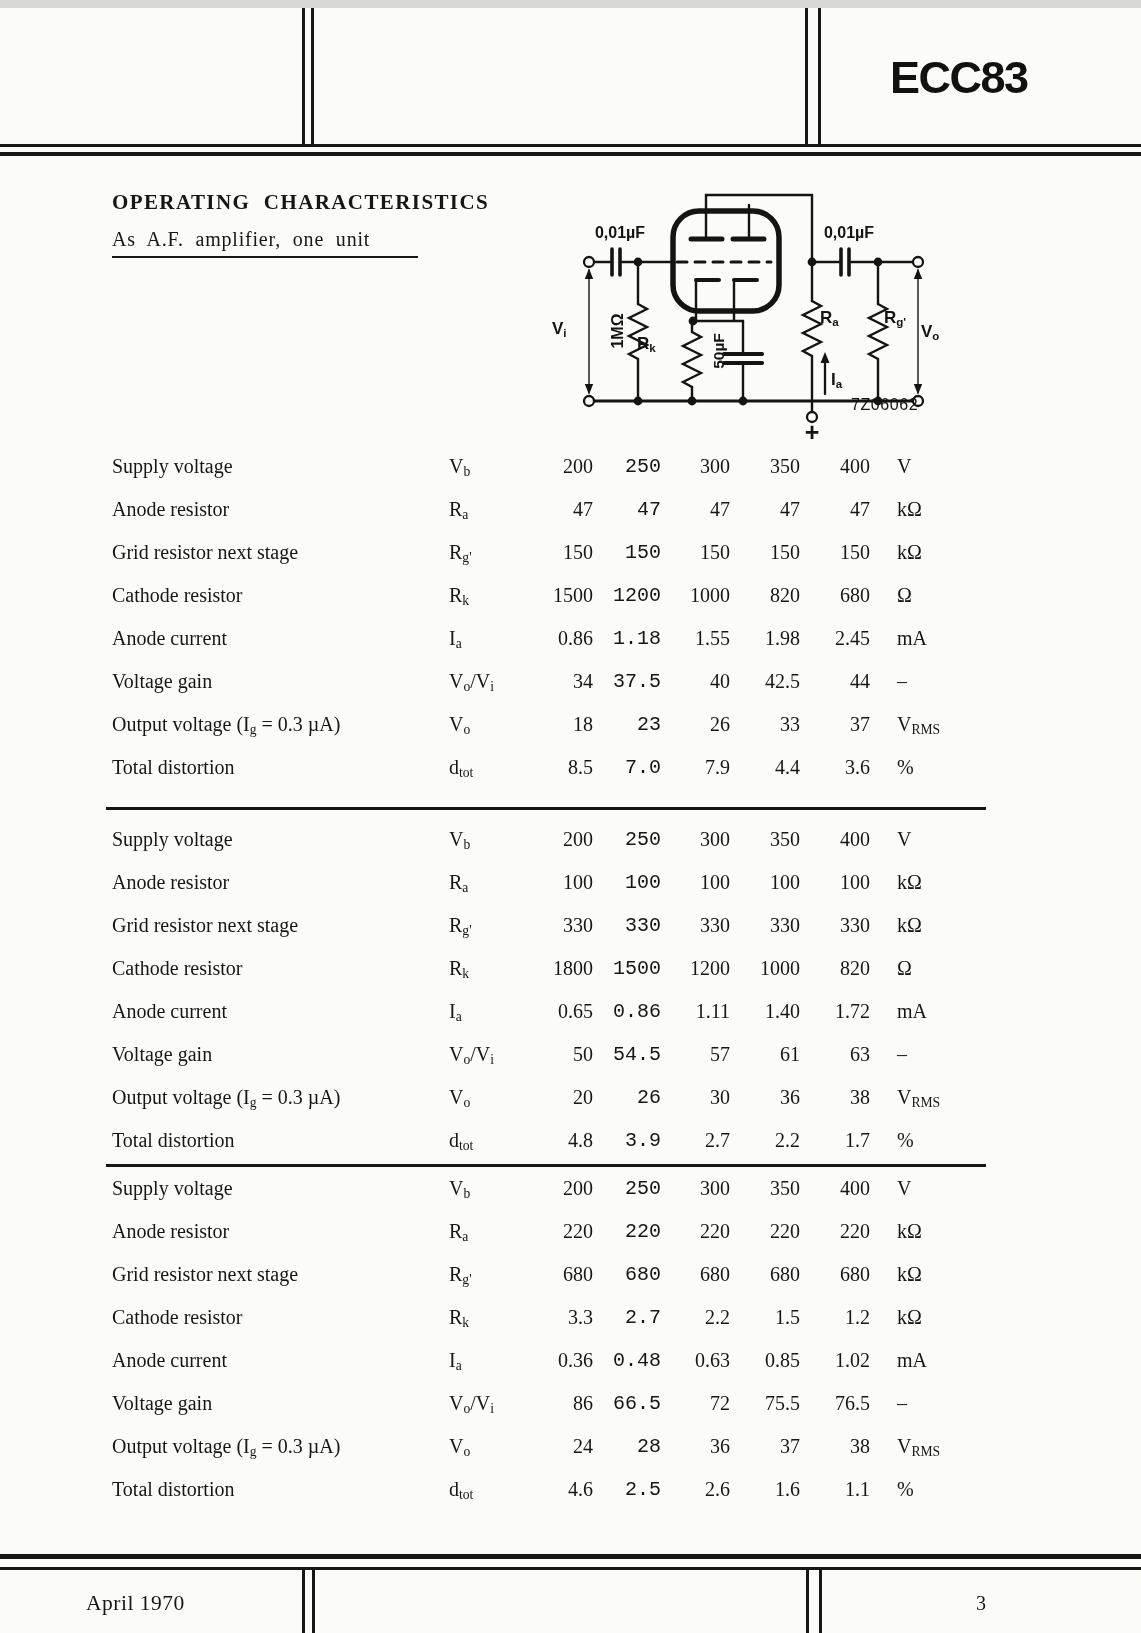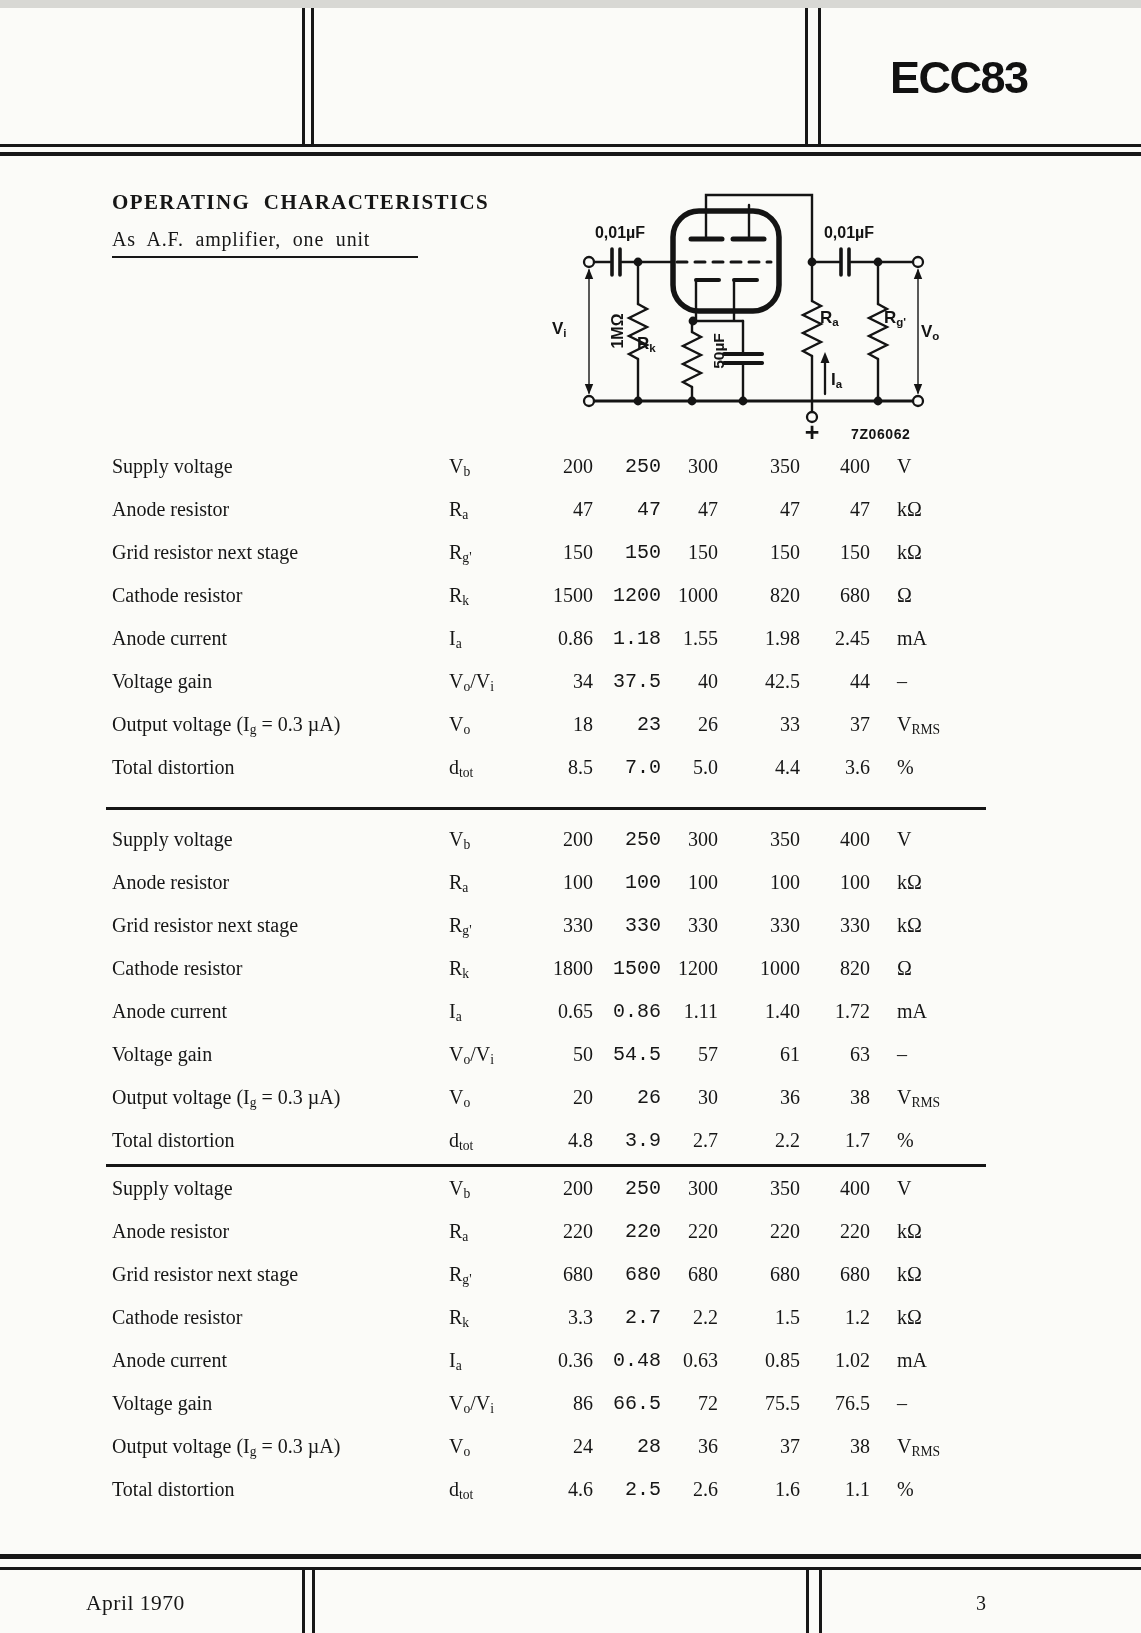--- a/index.html
+++ b/index.html
@@ -28,32 +28,32 @@
   
   #schematic-svg{position:absolute; left:540px; top:165px; width:410px; height:275px;}
   .slab{
     position:absolute; font-family:"Liberation Sans", sans-serif; font-weight:bold;
     font-size:16px; color:#141414; white-space:nowrap; line-height:1;
   }
   .slab sub, .tcell sub{font-size:0.68em; vertical-align:-0.24em; line-height:0;}
   .slab.rot{transform:translate(-50%,-50%) rotate(-90deg); transform-origin:center;}
   .slab.ctr{transform:translate(-50%,-50%);}
   #drawing-number{
-    position:absolute; left:851px; top:418px;
-    font-family:"Liberation Sans", sans-serif; font-weight:bold;
-    font-size:14px; letter-spacing:0.6px; color:#141414;
+    position:absolute; left:851px; top:388px;
+    font-family:"Liberation Sans", sans-serif; font-weight:normal;
+    font-size:16px; letter-spacing:0.6px; color:#141414;
   }
   
   .ttable{position:absolute; left:112px; width:890px;}
   .trow{position:relative; height:43px;}
   .tcell{position:absolute; top:0; height:43px; line-height:43px; font-size:20px; white-space:nowrap;}
   .tlabel{left:0;}
   .tsym{left:337px;}
   .tval{width:95px; text-align:right;}
-  .tv0{left:386px;} .tv1{left:454px;font-family:Liberation Mono, monospace;} .tv2{left:511px;font-family:Liberation Serif, serif;} .tv3{left:593px;} .tv4{left:663px;}
+  .tv0{left:386px;} .tv1{left:454px;font-family:Liberation Mono, monospace;} .tv2{left:523px;font-family:Liberation Serif, serif;} .tv3{left:593px;} .tv4{left:663px;}
   .tunit{left:785px;}
   .trule{position:absolute; left:106px; width:880px; height:3px; background:#161616;}
   
   #footer-date{position:absolute; left:86px; top:1583px; font-size:21.5px; letter-spacing:0.5px;}
   #footer-page{position:absolute; left:822px; top:1584px; width:318px; text-align:center; font-size:20px;}
 </style>
 </head>
 <body>
 
 <div id="page">
@@ -213,21 +213,21 @@
         <span class="tcell tval tv2">26</span>
         <span class="tcell tval tv3">33</span>
         <span class="tcell tval tv4">37</span>
         <span class="tcell tunit">V<sub>RMS</sub></span>
       </div>
       <div class="trow">
         <span class="tcell tlabel">Total distortion</span>
         <span class="tcell tsym">d<sub>tot</sub></span>
         <span class="tcell tval tv0">8.5</span>
         <span class="tcell tval tv1">7.0</span>
-        <span class="tcell tval tv2">5.0</span>
+        <span class="tcell tval tv2">7.9</span>
         <span class="tcell tval tv3">4.4</span>
         <span class="tcell tval tv4">3.6</span>
         <span class="tcell tunit">%</span>
       </div>
     </div>
   <div class="trule" style="top:799px"></div>
   <div class="ttable" style="top:810px">
       <div class="trow">
         <span class="tcell tlabel">Supply voltage</span>
         <span class="tcell tsym">V<sub>b</sub></span>

